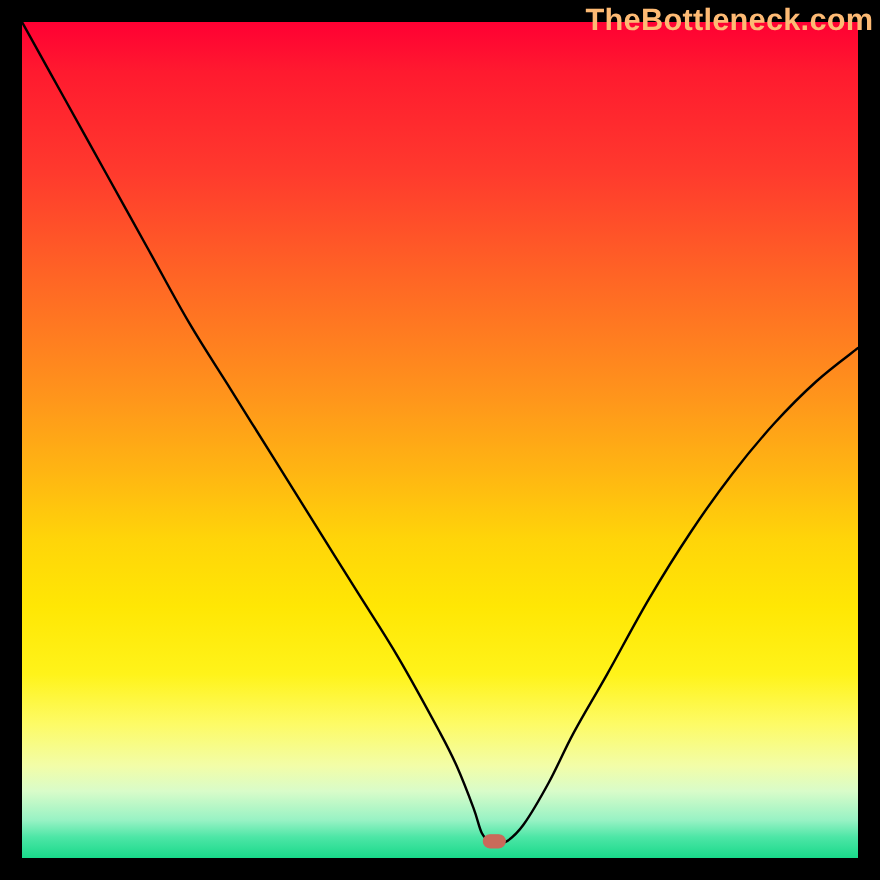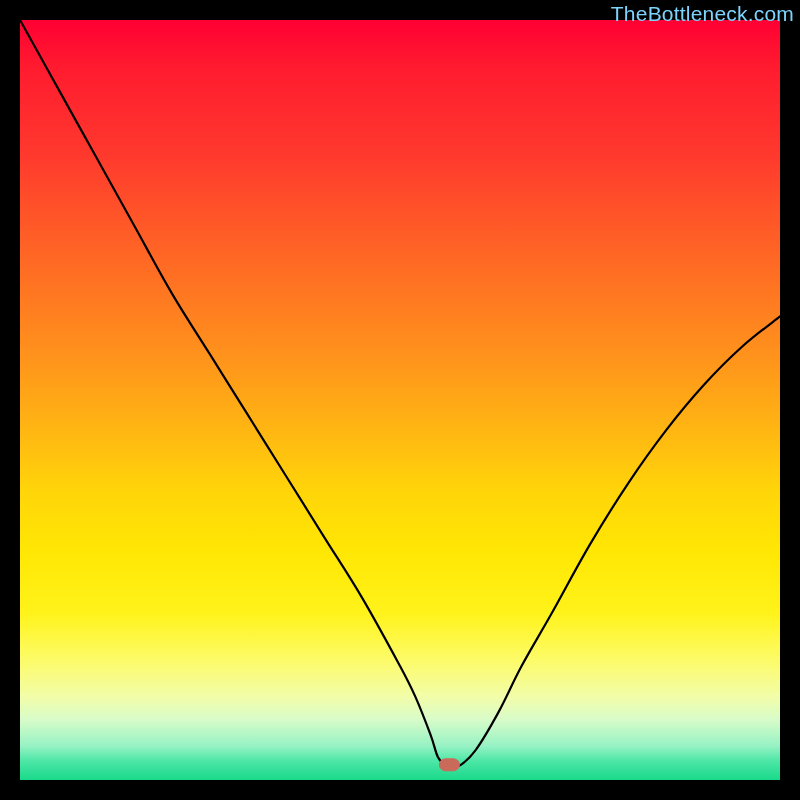--- a/index.html
+++ b/index.html
@@ -58,23 +58,23 @@
     stroke-linecap: round;
   }
   .marker {
     fill: #c96a5a;
     stroke: #c96a5a;
   }
   .watermark {
     position: absolute;
     top: 2px;
     right: 6px;
-    color: #7dd3fc;
-    font-size: 21px;
-    font-weight: 400;
+    color: #fdba74;
+    font-size: 28px;
+    font-weight: 700;
     letter-spacing: 0.2px;
     user-select: none;
     pointer-events: none;
   }
 </style>
 </head>
 <body>
 
 <div class="stage">
 

